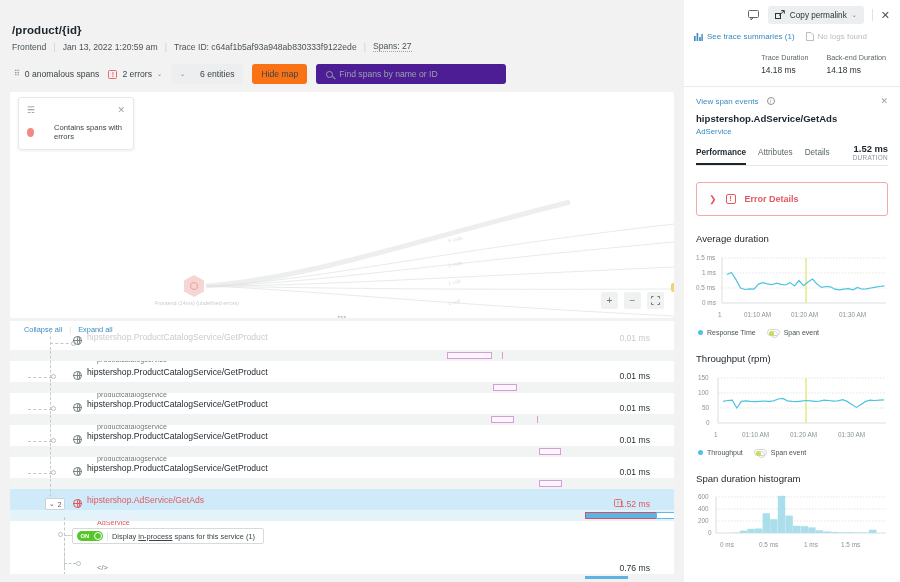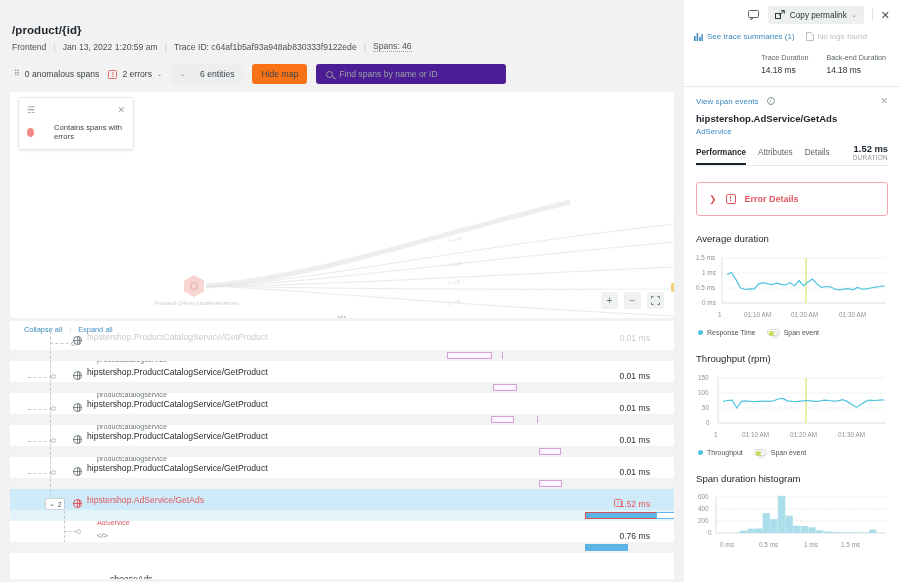--- a/index.html
+++ b/index.html
@@ -214,21 +214,21 @@
 
     <div class="hdr">
       <div class="hdr-title">/product/{id}</div>
       <div class="hdr-sub">
         <span>Frontend</span>
         <span class="sep">|</span>
         <span>Jan 13, 2022 1:20:59 am</span>
         <span class="sep">|</span>
         <span>Trace ID: c64af1b5af93a948ab830333f9122ede</span>
         <span class="sep">|</span>
-        <span class="dotted">Spans: 46</span>
+        <span class="dotted">Spans: 27</span>
       </div>
     </div>
 
     <div class="toolbar">
       <div class="tb-item">
         <span class="anom-icon">⠿</span>
         <span>0 anomalous spans</span>
       </div>
       <div class="tb-item" style="gap:5px;">
         <span class="err-icon-sm">!</span>
@@ -387,20 +387,36 @@
         <div class="ssvc err">AdService</div>
         <div class="serr-badge">!</div>
         <div class="sdur err">1.52 ms</div>
         <div class="barlane" style="background:#e4f2fa;">
           <div class="bar err-blue" style="left:575px; width:72px;">
             <span class="tail"></span>
           </div>
         </div>
       </div>
 
+      <div class="toggle-row">
+        <div class="tree-vert" style="left:54px; top:-4px; bottom:-14px;"></div>
+        <div class="tree-dash" style="left:54px; top:14px; width:10px;"></div>
+        <div class="tree-node" style="left:48px; top:11px;"></div>
+        <div class="toggle-wrap">
+          <div class="toggle-sw">
+            <span class="txt">ON</span>
+            <span class="knob"></span>
+          </div>
+          <div class="toggle-txt">
+            <span>Display</span>
+            <u>in-process</u>
+            <span>spans for this service (1)</span>
+          </div>
+        </div>
+      </div>
 
       <div class="srow">
         <div class="tree-vert" style="left:54px; top:-20px; bottom:10px;"></div>
         <div class="tree-dash" style="left:54px; top:10px; width:12px;"></div>
         <div class="tree-node" style="left:66px; top:8px;"></div>
         <div class="codeicon">&lt;/&gt;</div>
         <div class="codename">chooseAds</div>
         <div class="sdur">0.76 ms</div>
         <div class="barlane">
           <div class="bar solid-blue" style="left:575px; width:43px;"></div>

